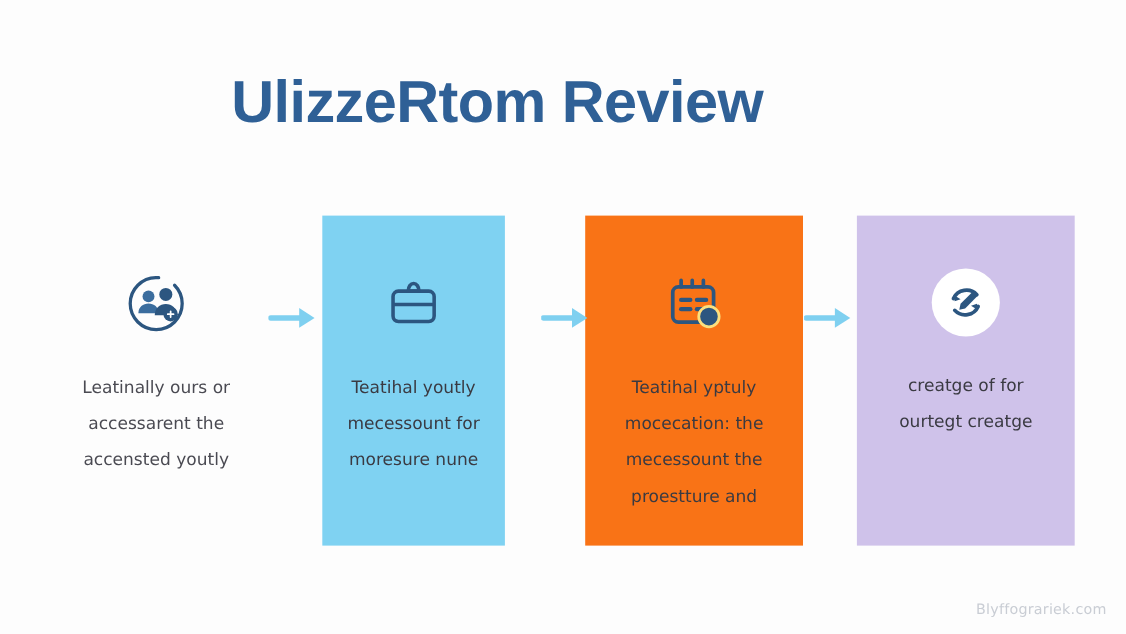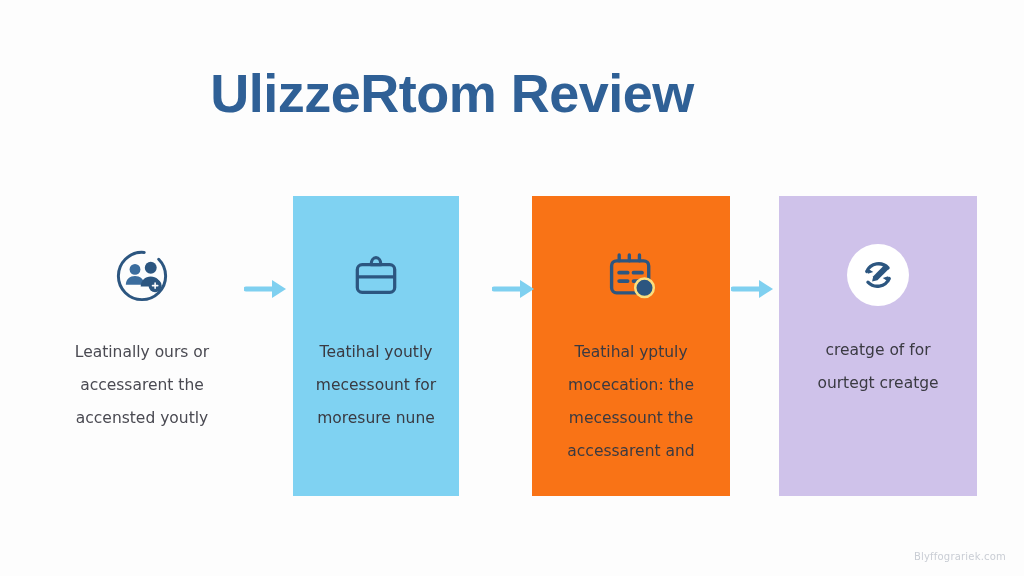--- a/index.html
+++ b/index.html
@@ -92,21 +92,21 @@
   }
   .arrow-0 { left: 244px; }
   .arrow-1 { left: 492px; }
   .arrow-2 { left: 731px; }
 
   
   .watermark {
     position: absolute;
     right: 18px;
     bottom: 14px;
-    font-size: 10px;
+    font-size: 13px;
     color: #c9cdd4;
     font-family: "DejaVu Sans", sans-serif;
     letter-spacing: 0.2px;
   }
 </style>
 </head>
 <body>
 
 <div class="title">UlizzeRtom Review</div>
 
@@ -155,21 +155,21 @@
         <line x1="35" y1="28" x2="45" y2="28" stroke="#2c5680" stroke-width="4.5" stroke-linecap="round"></line>
         <line x1="18" y1="38" x2="28" y2="38" stroke="#2c5680" stroke-width="4.5" stroke-linecap="round"></line>
         <line x1="35" y1="38" x2="45" y2="38" stroke="#2c5680" stroke-width="4.5" stroke-linecap="round"></line>
         <circle cx="48" cy="46" r="11" fill="#2c5680" stroke="#fbdf7e" stroke-width="3"></circle>
       </svg>
     </div>
     <div class="step-text">
       <div>Teatihal yptuly</div>
       <div>mocecation: the</div>
       <div>mecessount the</div>
-      <div>accessarent and</div>
+      <div>proestture and</div>
     </div>
   </div>
 
   <div class="step step-3">
     <div class="icon-wrap circle-bg">
       <svg width="38" height="38" viewBox="0 0 64 64" aria-hidden="true">
         <path d="M49 20a22 22 0 0 0-36 6" fill="none" stroke="#2c5680" stroke-width="5.5" stroke-linecap="round"></path>
         <path d="M15 44a22 22 0 0 0 36-6" fill="none" stroke="#2c5680" stroke-width="5.5" stroke-linecap="round"></path>
         <path d="M13 20l2 10 9-3z" fill="#2c5680"></path>
         <path d="M51 44l-2-10-9 3z" fill="#2c5680"></path>

